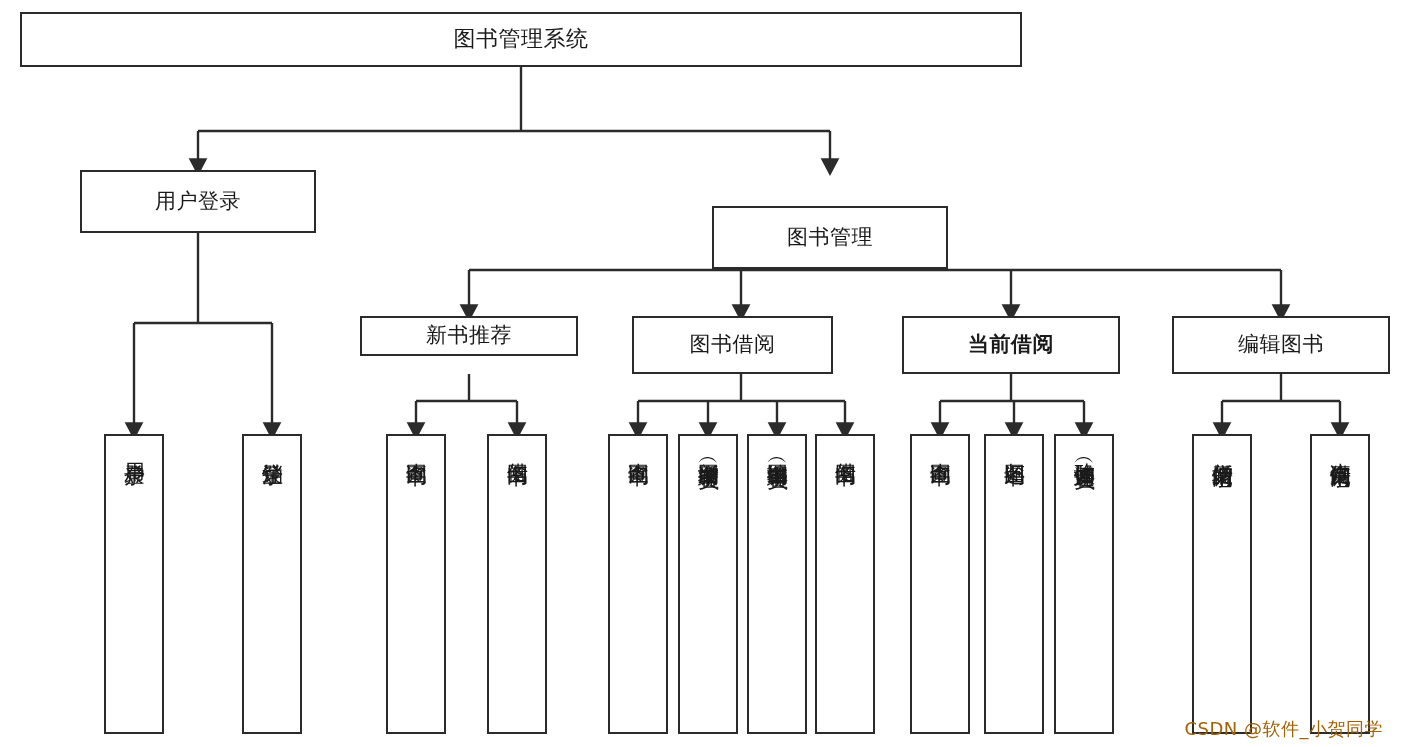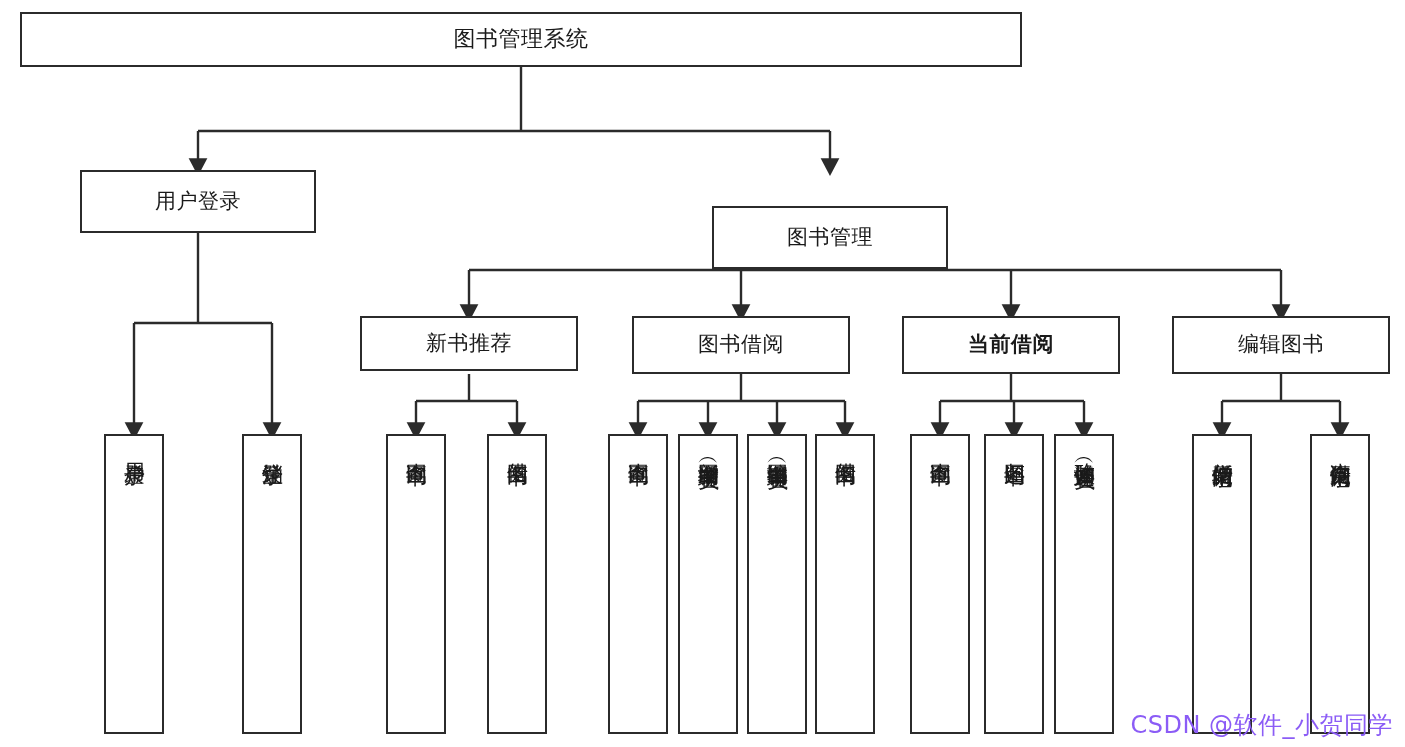--- a/index.html
+++ b/index.html
@@ -54,24 +54,24 @@
     writing-mode: vertical-rl;
     text-orientation: upright;
     font-size: 21px;
     line-height: 1.18;
     letter-spacing: 1px;
     max-height: 100%;
   }
   .node.root .label { font-size: 22px; }
   #watermark {
     position: absolute;
-    right: 12px;
+    right: 22px;
     bottom: 6px;
-    font-size: 24px;
-    color: #8b5cf6;
+    font-size: 18px;
+    color: #a16207;
     white-space: nowrap;
     letter-spacing: 0.5px;
   }
 </style>
 </head>
 <body>
 
 <div id="canvas">
 
   <svg id="edges" viewBox="0 0 1405 747" xmlns="http://www.w3.org/2000/svg">
@@ -120,24 +120,24 @@
   <div id="nodes">
       <div class="node horiz root" id="node-root" style="left: 20px; top: 12px; width: 1002px; height: 55px;">
         <span class="label">图书管理系统</span>
       </div>
       <div class="node horiz" id="node-user-login" style="left: 80px; top: 170px; width: 236px; height: 63px;">
         <span class="label">用户登录</span>
       </div>
       <div class="node horiz" id="node-book-manage" style="left: 712px; top: 170px; width: 236px; height: 63px; margin-top: 36px;">
         <span class="label">图书管理</span>
       </div>
-      <div class="node horiz" id="node-new-book-rec" style="left: 360px; top: 316px; width: 218px; height: 55px;">
+      <div class="node horiz" id="node-new-book-rec" style="left: 360px; top: 316px; width: 218px; height: 40px;">
         <span class="label">新书推荐</span>
       </div>
-      <div class="node horiz" id="node-book-borrow" style="left: 632px; top: 316px; width: 218px; height: 58px;">
+      <div class="node horiz" id="node-book-borrow" style="left: 632px; top: 316px; width: 201px; height: 58px;">
         <span class="label">图书借阅</span>
       </div>
       <div class="node horiz" id="node-current-borrow" style="left: 902px; top: 316px; width: 218px; height: 58px; font-weight: bold;">
         <span class="label">当前借阅</span>
       </div>
       <div class="node horiz" id="node-borrow-record" style="left: 1172px; top: 316px; width: 218px; height: 58px;">
         <span class="label">编辑图书</span>
       </div>
       <div class="node vert" id="node-leaf-user-login" style="left: 104px; top: 434px; width: 60px; height: 300px;">
         <span class="label">用户登录</span>

